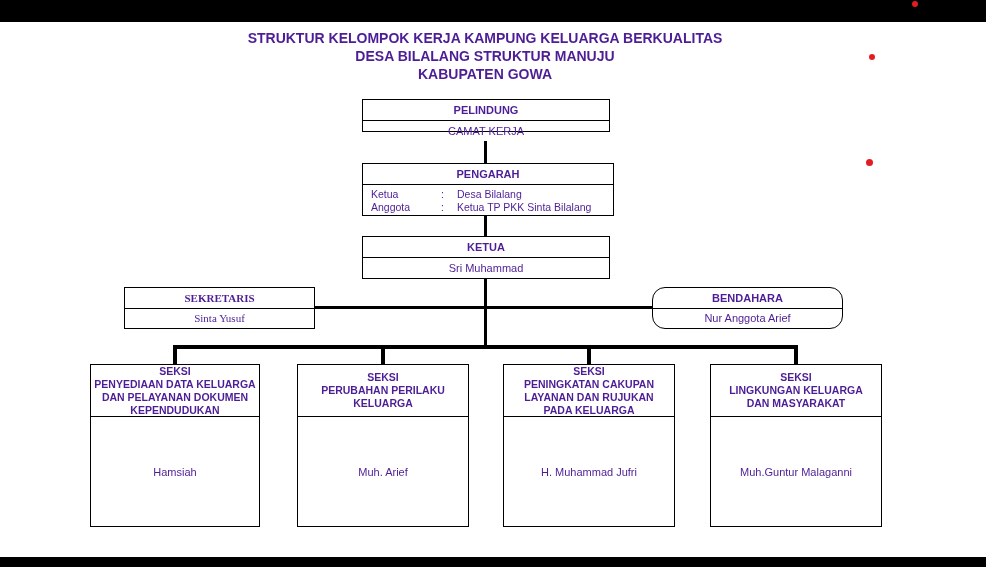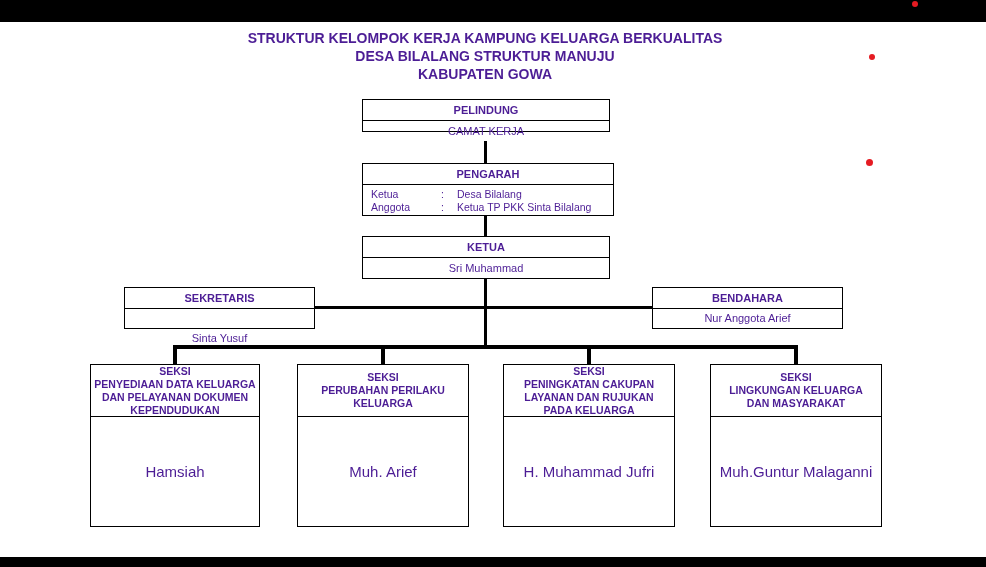--- a/index.html
+++ b/index.html
@@ -25,23 +25,23 @@
     font-weight:bold;font-size:11px;text-align:center;
   }
   .obox .bd{height:20px;line-height:20px;font-size:11px;text-align:center;}
   .box-pelindung{left:362px;top:99px;width:248px;height:33px;}
   .box-pengarah{left:362px;top:163px;width:252px;height:53px;}
   .box-pengarah .bd2{padding:3px 0 0 8px;}
   .prow{display:flex;font-size:10.5px;line-height:13px;text-align:left;}
   .prow .plabel{width:70px;}
   .prow .pcolon{width:16px;}
   .box-ketua{left:362px;top:236px;width:248px;height:43px;}
-  .box-sekretaris{left:124px;top:287px;width:191px;height:42px;}
-  .box-sekretaris .bd{height:19px;line-height:19px;margin-top:20px;}
-  .box-bendahara{left:652px;top:287px;width:191px;height:42px;}
+  .box-sekretaris{left:124px;top:287px;width:191px;height:42px;font-family:Liberation Serif, serif;}
+  .box-sekretaris .bd{height:19px;line-height:19px;}
+  .box-bendahara{left:652px;top:287px;width:191px;height:42px;border-radius:13px;}
   .box-bendahara .bd{height:19px;line-height:19px;}
   .ln{position:absolute;background:#000;}
   .v1{left:484px;top:141px;width:3px;height:23px;}
   .v2{left:484px;top:215px;width:3px;height:22px;}
   .v3{left:484px;top:278px;width:3px;height:69px;}
   .hsb{left:315px;top:306px;width:337px;height:3px;}
   .hmain{left:173px;top:345px;width:625px;height:4px;}
   .drop1{left:173px;top:345px;width:4px;height:20px;}
   .drop2{left:381px;top:345px;width:4px;height:20px;}
   .drop3{left:587px;top:345px;width:4px;height:20px;}
@@ -52,21 +52,21 @@
   .s3{left:503px;width:172px;}
   .s4{left:710px;width:172px;}
   .sbox .shd{
     height:52px;border-bottom:1px solid #000;
     display:flex;align-items:center;justify-content:center;
     font-weight:bold;font-size:10.5px;line-height:13px;
     text-align:center;white-space:pre-line;
   }
   .sbox .sbd{
     height:109px;display:flex;align-items:center;justify-content:center;
-    font-size:15px;
+    font-size:11px;
   }
 </style>
 </head>
 <body>
 
 <div class="stage">
 
   <div class="bar bar-top"></div>
   <div class="bar bar-bottom"></div>
 

